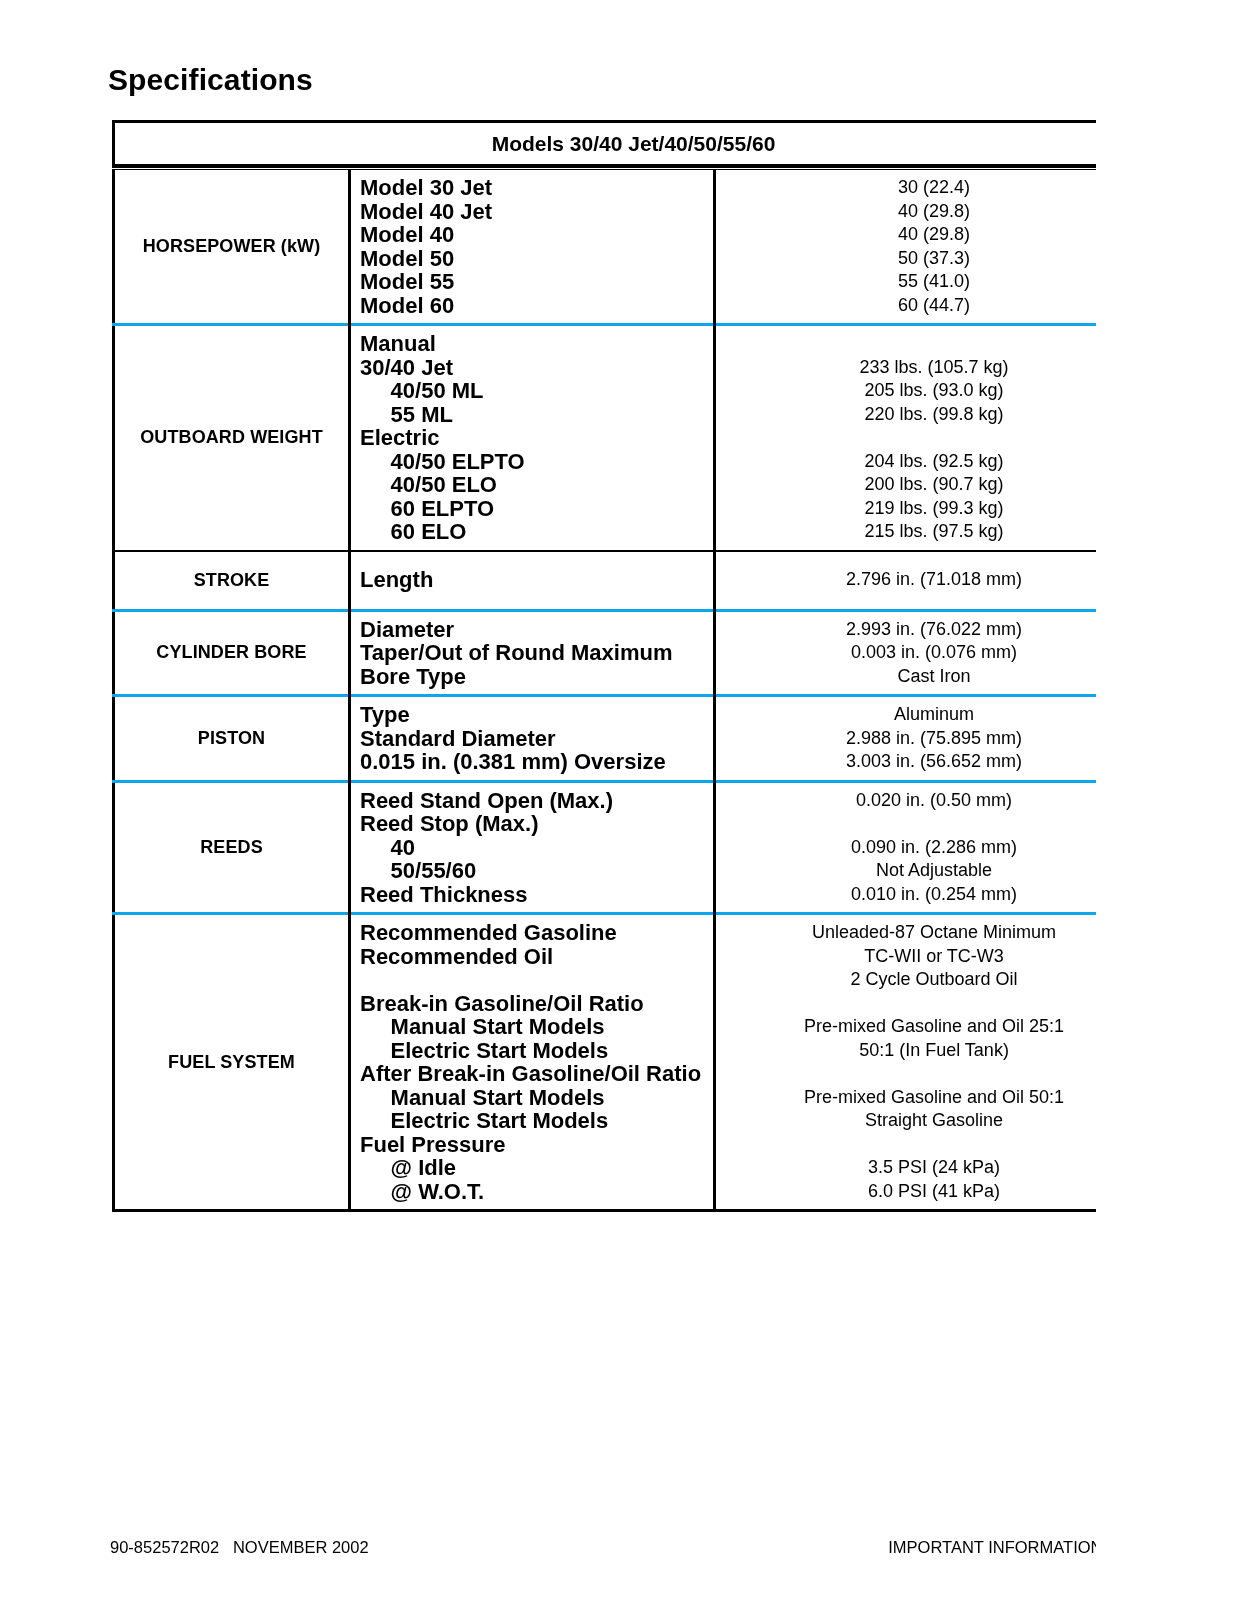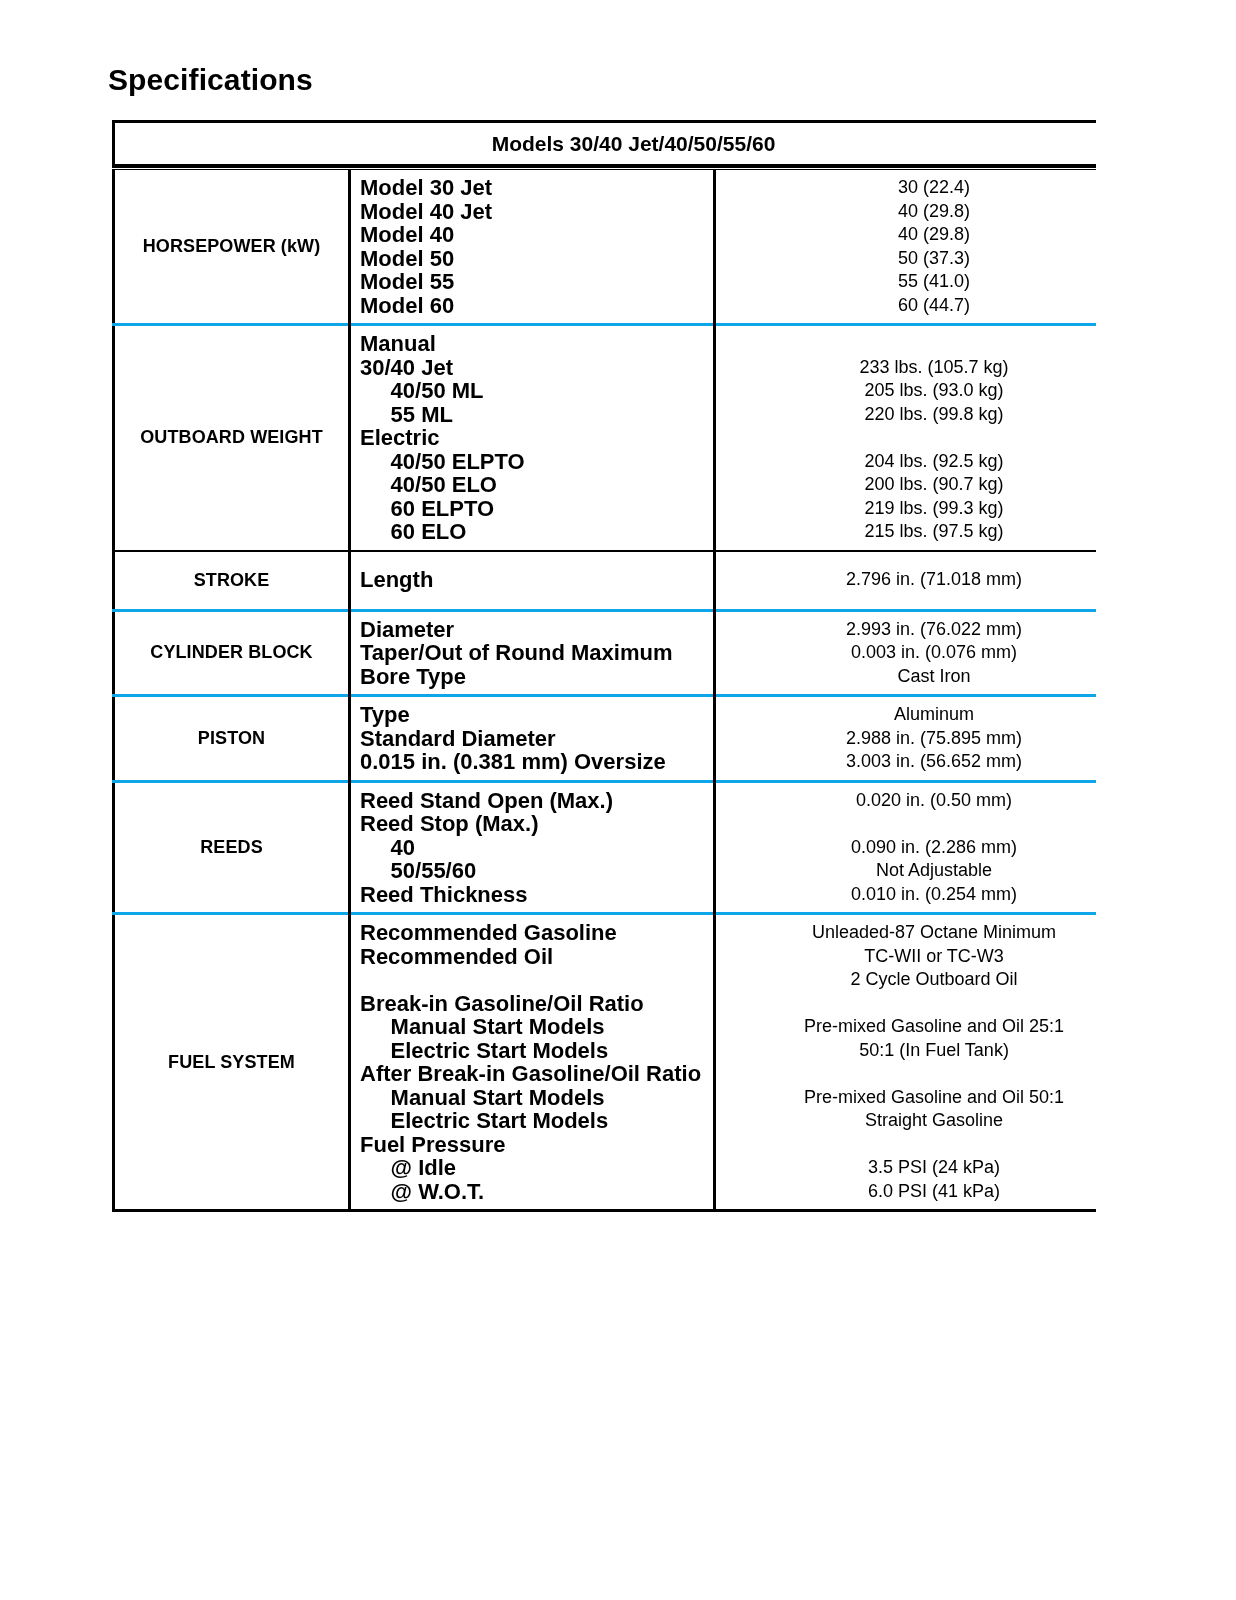--- a/index.html
+++ b/index.html
@@ -188,21 +188,21 @@
       </tr>
 
 
       <tr class="section thin">
         <td class="cat">STROKE</td>
         <td class="items">Length</td>
         <td class="vals">2.796 in. (71.018 mm)</td>
       </tr>
 
       <tr class="section">
-        <td class="cat">CYLINDER BLOCK</td>
+        <td class="cat">CYLINDER BORE</td>
         <td class="items">Diameter
 Taper/Out of Round Maximum
 Bore Type</td>
         <td class="vals">2.993 in. (76.022 mm)
 0.003 in. (0.076 mm)
 Cast Iron</td>
       </tr>
 
       <tr class="section">
         <td class="cat">PISTON</td>
@@ -252,14 +252,18 @@
 Pre-mixed Gasoline and Oil 50:1
 Straight Gasoline
 
 3.5 PSI (24 kPa)
 6.0 PSI (41 kPa)</td>
       </tr>
 
     </tbody>
   </table>
 
+  <div class="footer">
+    <span class="left">90-852572R02   NOVEMBER 2002</span>
+    <span class="right">IMPORTANT INFORMATION - 1A-1</span>
+  </div>
 
 </div>
 
 </body></html>

